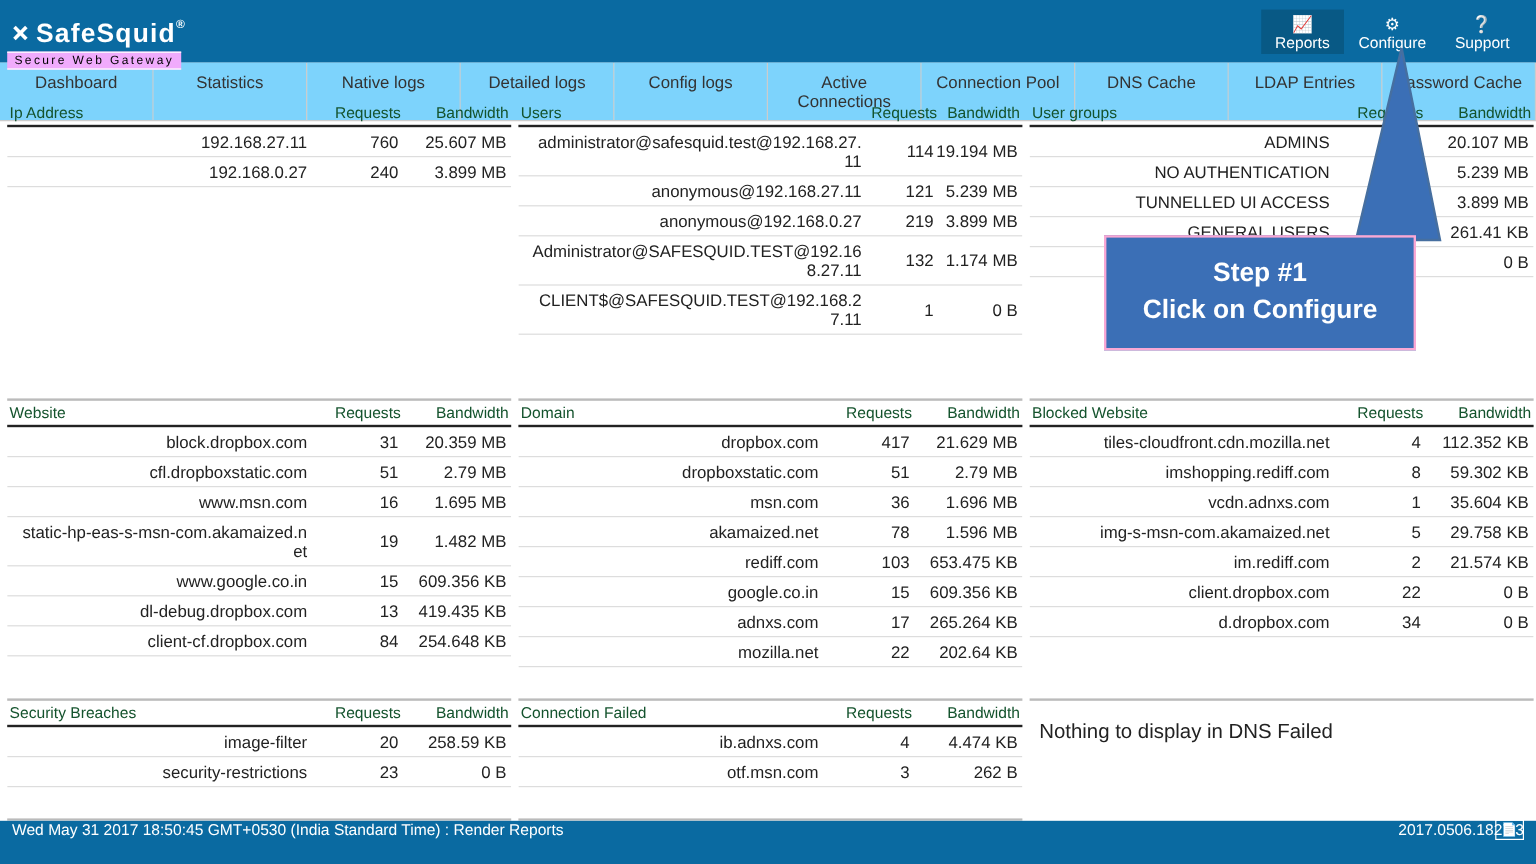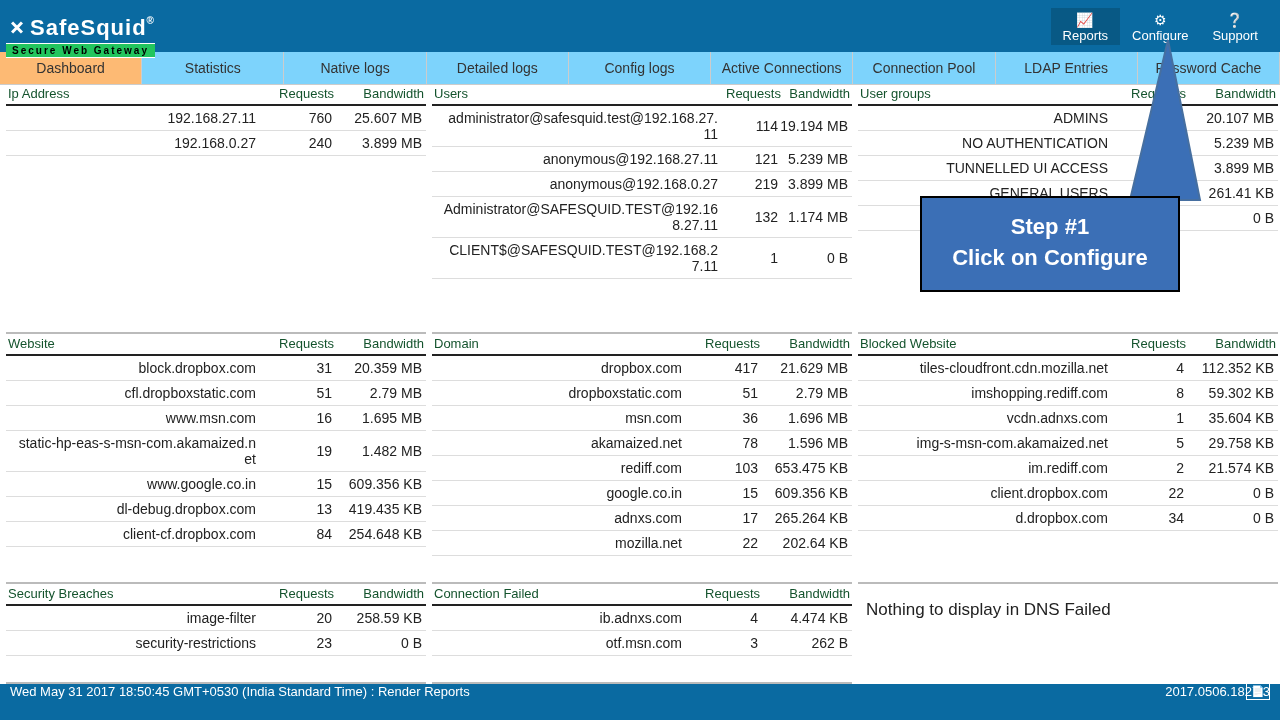--- a/index.html
+++ b/index.html
@@ -7,30 +7,30 @@
 
 .header { background: #0a6aa1; height: 52px; display: flex; align-items: center; padding: 0 10px 0 6px; position: relative; }
 .logo-block { display: flex; flex-direction: column; align-items: flex-start; margin-top: 20px; }
 .logo-top { display: flex; align-items: center; }
 .logo-icon { width: 22px; height: 22px; margin-right: 2px; position: relative; }
 .logo-icon::before, .logo-icon::after { content: ""; position: absolute; background: #fff; }
 .logo-icon::before { width: 14px; height: 3px; top: 9px; left: 4px; transform: rotate(45deg); }
 .logo-icon::after  { width: 14px; height: 3px; top: 9px; left: 4px; transform: rotate(-45deg); }
 .logo-text { color: #fff; font-size: 22px; font-weight: 700; letter-spacing: 1px; }
 .logo-text sup { font-size: 10px; vertical-align: top; }
-.logo-sub { background: #22c55e; color: #000; font-size: 10px; letter-spacing: 2px; padding: 1px 6px; border-top: 1px solid #fff; border-bottom: 1px solid #fff; font-weight: 700; margin-top: 2px; }
+.logo-sub { background: #f0abfc; color: #000; font-size: 10px; letter-spacing: 2px; padding: 1px 6px; border-top: 1px solid #fff; border-bottom: 1px solid #fff; font-weight: 400; margin-top: 2px; }
 
 .header-actions { margin-left: auto; display: flex; }
 .hact { color: #fff; text-align: center; padding: 4px 12px 2px 12px; font-size: 13px; cursor: pointer; display: flex; flex-direction: column; align-items: center; min-width: 60px; }
 .hact.active { background: #085985; }
 .hact-icon { font-size: 14px; height: 16px; }
 
 .tabs { background: #eee; display: flex; border-bottom: 1px solid #ccc; }
 .tab { flex: 1; text-align: center; padding: 8px 4px; font-size: 14px; color: #333; cursor: pointer; border-right: 1px solid #ccc; background: #7dd3fc; }
-.tab.active { background: #fdba74; font-weight: 400; }
+.tab.active { background: #7dd3fc; font-weight: 400; }
 
 .dash { position: absolute; top: 84px; left: 0; right: 0; bottom: 36px; padding: 0 6px; display: grid; grid-template-columns: 420px 420px 420px; grid-template-rows: 250px 250px auto; gap: 0 6px; overflow: hidden; }
 .panel { display: flex; flex-direction: column; min-height: 0; }
 .phead { display: flex; font-size: 13px; color: #14532d; padding: 2px 2px 3px 2px; border-bottom: 2px solid #222; }
 .phead .c1 { flex: 1; text-align: left; }
 .phead .c2, .phead .c3 { text-align: right; }
 .pbody { overflow: hidden; border-bottom: 2px solid #bbb; flex: 1; }
 .row { display: flex; font-size: 14px; color: #222; padding: 4px 4px 4px 10px; border-bottom: 1px solid #ddd; align-items: center; }
 .row .c1 { flex: 1; text-align: right; word-break: break-all; padding-right: 6px; }
 .row .c2, .row .c3 { text-align: right; }
@@ -39,21 +39,21 @@
 .c3.sm { width: 90px; }
 .c2.md { width: 54px; }
 .c3.md { width: 70px; }
 
 .empty { font-size: 17px; color: #222; padding: 16px 8px; }
 
 .footer { position: absolute; left: 0; right: 0; bottom: 0; height: 36px; background: #0a6aa1; color: #fff; display: flex; align-items: flex-start; padding: 0 10px; font-size: 13px; }
 .footer .ver { margin-left: auto; }
 .footer .pdf { margin-left: 12px; border: 1px solid #fff; padding: 1px 4px; font-size: 11px; position: absolute; right: 10px; bottom: 20px; cursor: pointer; }
 
-.callout { position: absolute; top: 196px; left: 920px; width: 260px; background: #3b6fb6; border: 2px solid #000000; color: #fff; text-align: center; padding: 14px 10px 16px 10px; font-size: 22px; line-height: 1.4; font-weight: 600; z-index: 20; }
+.callout { position: absolute; top: 196px; left: 920px; width: 260px; background: #3b6fb6; border: 2px solid #f9a8d4; color: #fff; text-align: center; padding: 14px 10px 16px 10px; font-size: 22px; line-height: 1.4; font-weight: 600; z-index: 20; }
 .pointer { position: absolute; top: 40px; left: 1120px; width: 0; height: 0; z-index: 19; }
 .pointer svg { position: absolute; top: 0; left: 0; }
 </style>
 </head>
 <body>
 
 <div class="header">
   <div class="logo-block">
     <div class="logo-top">
       <div class="logo-icon"></div>
@@ -80,20 +80,21 @@
 </div>
 
 <div class="tabs" id="tabs">
     <div class="tab active">Dashboard</div>
     <div class="tab">Statistics</div>
     <div class="tab">Native logs</div>
     <div class="tab">Detailed logs</div>
     <div class="tab">Config logs</div>
     <div class="tab">Active Connections</div>
     <div class="tab">Connection Pool</div>
+    <div class="tab">DNS Cache</div>
     <div class="tab">LDAP Entries</div>
     <div class="tab">Password Cache</div>
   </div>
 
 <div class="dash">
   <div class="panel" id="p-ip">
       <div class="phead">
         <span class="c1">Ip Address</span>
         <span class="c2 sm">Requests</span>
         <span class="c3 sm">Bandwidth</span>

